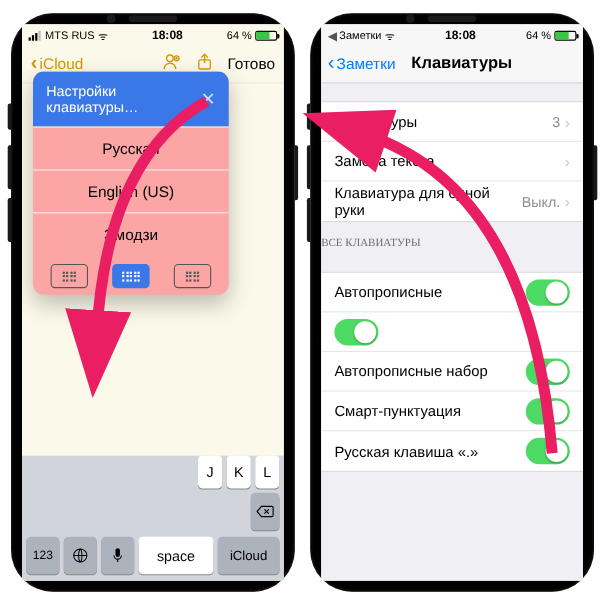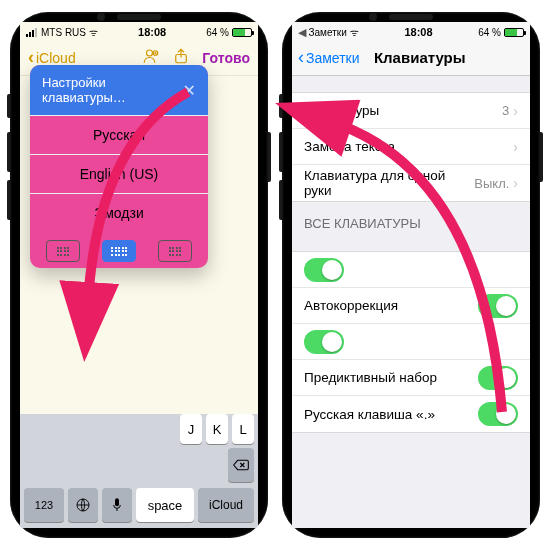--- a/index.html
+++ b/index.html
@@ -28,61 +28,61 @@
   .batt::after { content: ""; position: absolute; right: -3px; top: 2px; width: 2px; height: 4px; background: #000; border-radius: 0 1px 1px 0; }
   .batt i { display: block; height: 100%; width: 64%; background: #3ac546; }
 
   
   .navnotes { display: flex; align-items: center; height: 36px; padding: 0 8px; background: #fbf9e9; border-bottom: 1px solid #e7e4cf; font-size: 14px; }
   .navnotes .back { color: #d39a00; display: flex; align-items: center; gap: 2px; }
   .navnotes .back .chev { font-size: 18px; font-weight: 600; }
   .navnotes .sp { flex: 1; }
   .navnotes .ico { color: #d39a00; margin-left: 12px; }
   .navnotes .ico.person svg, .navnotes .ico.share svg { width: 18px; height: 18px; }
-  .navnotes .done { color: #a21caf; font-weight: 700; margin-left: 12px; }
+  .navnotes .done { color: #000000; font-weight: 400; margin-left: 12px; }
   .notebody { flex: 1; background: #fbf9e9; position: relative; padding: 6px 10px; }
   .cursor { width: 2px; height: 16px; background: #d39a00; }
 
   
   .kbwrap { background: #d1d4da; }
-  .menu { position: absolute; left: 10px; right: 50px; bottom: 146px; background: #ec4899; border-radius: 10px; box-shadow: 0 8px 20px rgba(0,0,0,.25); overflow: hidden; z-index: 20; }
+  .menu { position: absolute; left: 10px; right: 50px; bottom: 146px; background: #fca5a5; border-radius: 10px; box-shadow: 0 8px 20px rgba(0,0,0,.25); overflow: hidden; z-index: 20; }
   .menu .mhead { background: #3b78e7; color: #fff; font-size: 13px; padding: 10px 12px; display: flex; justify-content: space-between; align-items: center; }
   .menu .mhead .x { color: #cfe0ff; font-size: 16px; }
   .menu .mitem { text-align: center; padding: 11px 0; font-size: 14px; border-top: 1px solid #eee; }
   .kbtypes { display: flex; justify-content: center; gap: 22px; padding: 8px 0 6px; }
   .kbtype { width: 34px; height: 22px; border: 1.5px solid #555; border-radius: 4px; display: flex; align-items: center; justify-content: center; }
   .kbtype.sel { background: #3b78e7; border-color: #3b78e7; }
   .kbtype .dots { display: grid; grid-template-columns: repeat(5,2px); grid-auto-rows: 2px; gap: 1.5px; }
   .kbtype .dots i { background: #555; }
   .kbtype.sel .dots i { background: #fff; }
   .kbtype.left .dots, .kbtype.right .dots { grid-template-columns: repeat(4,2px); }
   .kbrowtop { display: flex; justify-content: flex-end; gap: 4px; padding: 0 4px 4px; }
   .key { background: #fff; border-radius: 4px; box-shadow: 0 1px 0 #888; height: 34px; display: flex; align-items: center; justify-content: center; font-size: 14px; }
   .keytop { width: 22px; height: 30px; font-size: 13px; }
   .kbrow { display: flex; gap: 4px; padding: 0 4px 6px; }
-  .k123 { width: 40px; background: #adb3bd; font-size: 11px; }
+  .k123 { width: 30px; background: #adb3bd; font-size: 11px; }
   .kglobe { width: 30px; background: #adb3bd; }
   .kmic { width: 30px; background: #adb3bd; }
   .kspace { flex: 1; font-size: 13px; }
   .kret { width: 56px; background: #adb3bd; font-size: 12px; }
   .kbs { width: 26px; background: #adb3bd; }
 
   
   .navset { display: flex; align-items: center; height: 36px; padding: 0 6px; background: #f7f7f7; border-bottom: 1px solid #c9c9c9; }
   .navset .back { color: #007aff; display: flex; align-items: center; font-size: 14px; }
   .navset .back .chev { font-size: 18px; margin-right: 2px; }
   .navset .title { flex: 1; text-align: center; font-weight: 600; font-size: 15px; margin-left: -44px; }
   .setbody { flex: 1; background: #efeff4; overflow: hidden; font-size: 13.5px; }
   .group { margin-top: 16px; background: #fff; border-top: 1px solid #d9d9d9; border-bottom: 1px solid #d9d9d9; }
   .row { display: flex; align-items: center; height: 36px; padding: 0 12px; border-bottom: 1px solid #e6e6e6; }
   .row:last-child { border-bottom: none; }
   .row .lbl { flex: 1; }
   .row .val { color: #8e8e93; font-size: 13px; margin-right: 4px; }
   .row .chevr { color: #c7c7cc; font-size: 14px; }
-  .ghead { color: #6d6d72; font-size: 13px; padding: 14px 12px 4px; text-transform: uppercase; }
+  .ghead { color: #6d6d72; font-size: 10px; padding: 14px 0 4px; text-transform: uppercase; font-family: Liberation Serif, serif; }
   .toggle { width: 40px; height: 24px; background: #4cd964; border-radius: 12px; position: relative; }
   .toggle::after { content: ""; position: absolute; right: 2px; top: 2px; width: 20px; height: 20px; background: #fff; border-radius: 50%; box-shadow: 0 1px 2px rgba(0,0,0,.3); }
 
   
   .arrow { position: absolute; z-index: 100; pointer-events: none; }
   .arrow svg { overflow: visible; }
 </style>
 </head>
 <body>
 
@@ -284,31 +284,32 @@
           </div>
           <div class="row">
             <span class="lbl">Клавиатура для одной руки</span>
             <span class="val">Выкл.</span>
             <span class="chevr">›</span>
           </div>
         </div>
         <div class="ghead">ВСЕ КЛАВИАТУРЫ</div>
         <div class="group">
           <div class="row">
-              <span class="toggle"></span>
-            </div>
-          <div class="row">
-              <span class="lbl">Автокоррекция</span>
-              <span class="toggle"></span>
-            </div>
-          <div class="row">
-              <span class="toggle"></span>
-            </div>
-          <div class="row">
-              <span class="lbl">Предиктивный набор</span>
+              <span class="lbl">Автопрописные</span>
+              <span class="toggle"></span>
+            </div>
+          <div class="row">
+              <span class="toggle"></span>
+            </div>
+          <div class="row">
+              <span class="lbl">Автопрописные набор</span>
+              <span class="toggle"></span>
+            </div>
+          <div class="row">
+              <span class="lbl">Смарт-пунктуация</span>
               <span class="toggle"></span>
             </div>
           <div class="row">
               <span class="lbl">Русская клавиша «.»</span>
               <span class="toggle"></span>
             </div>
         </div>
       </div>
     </div>
 

